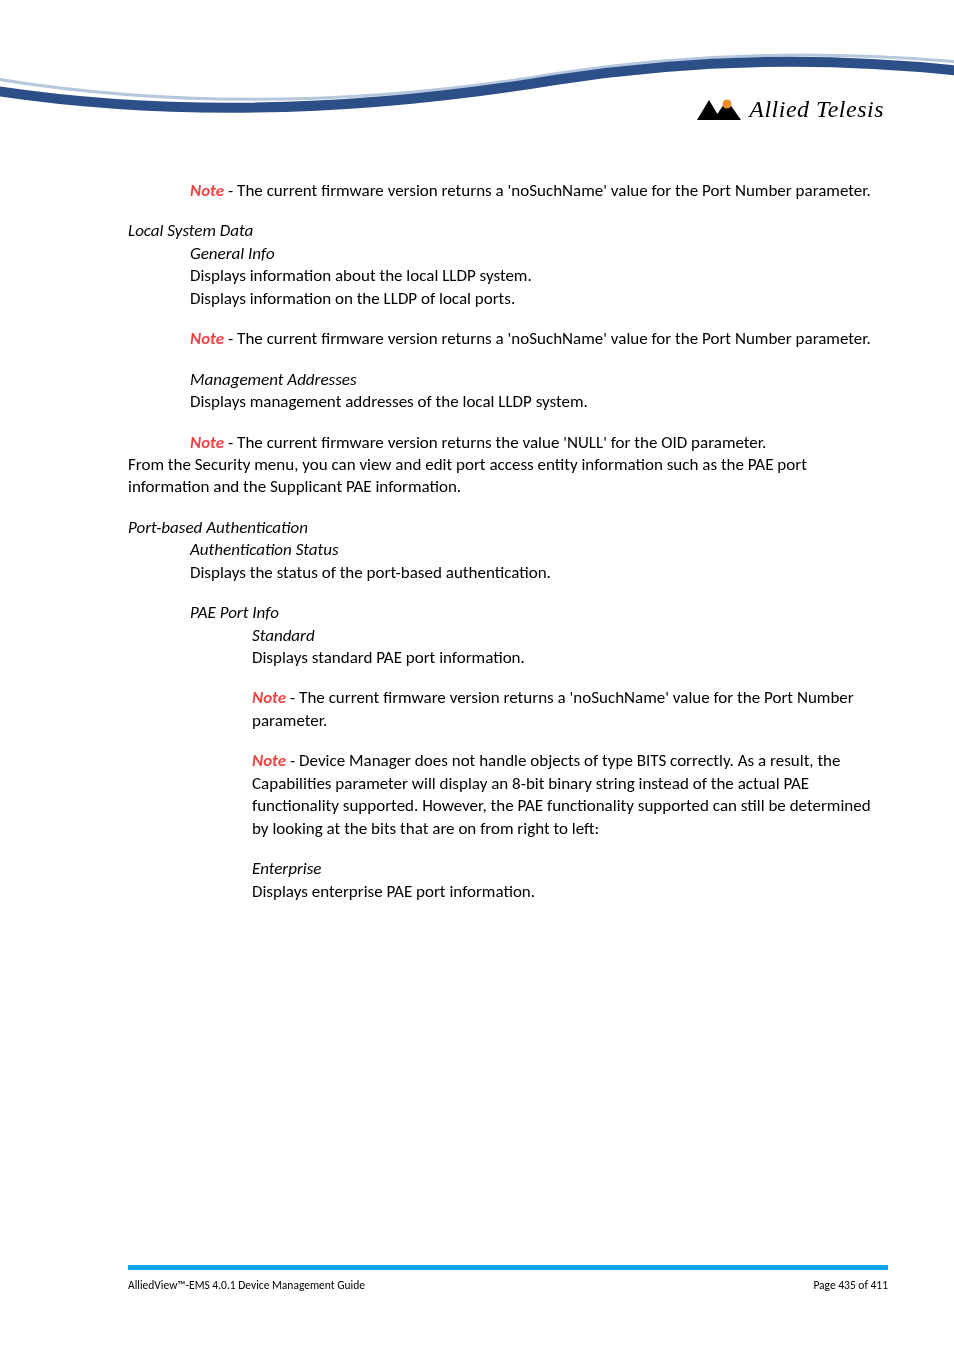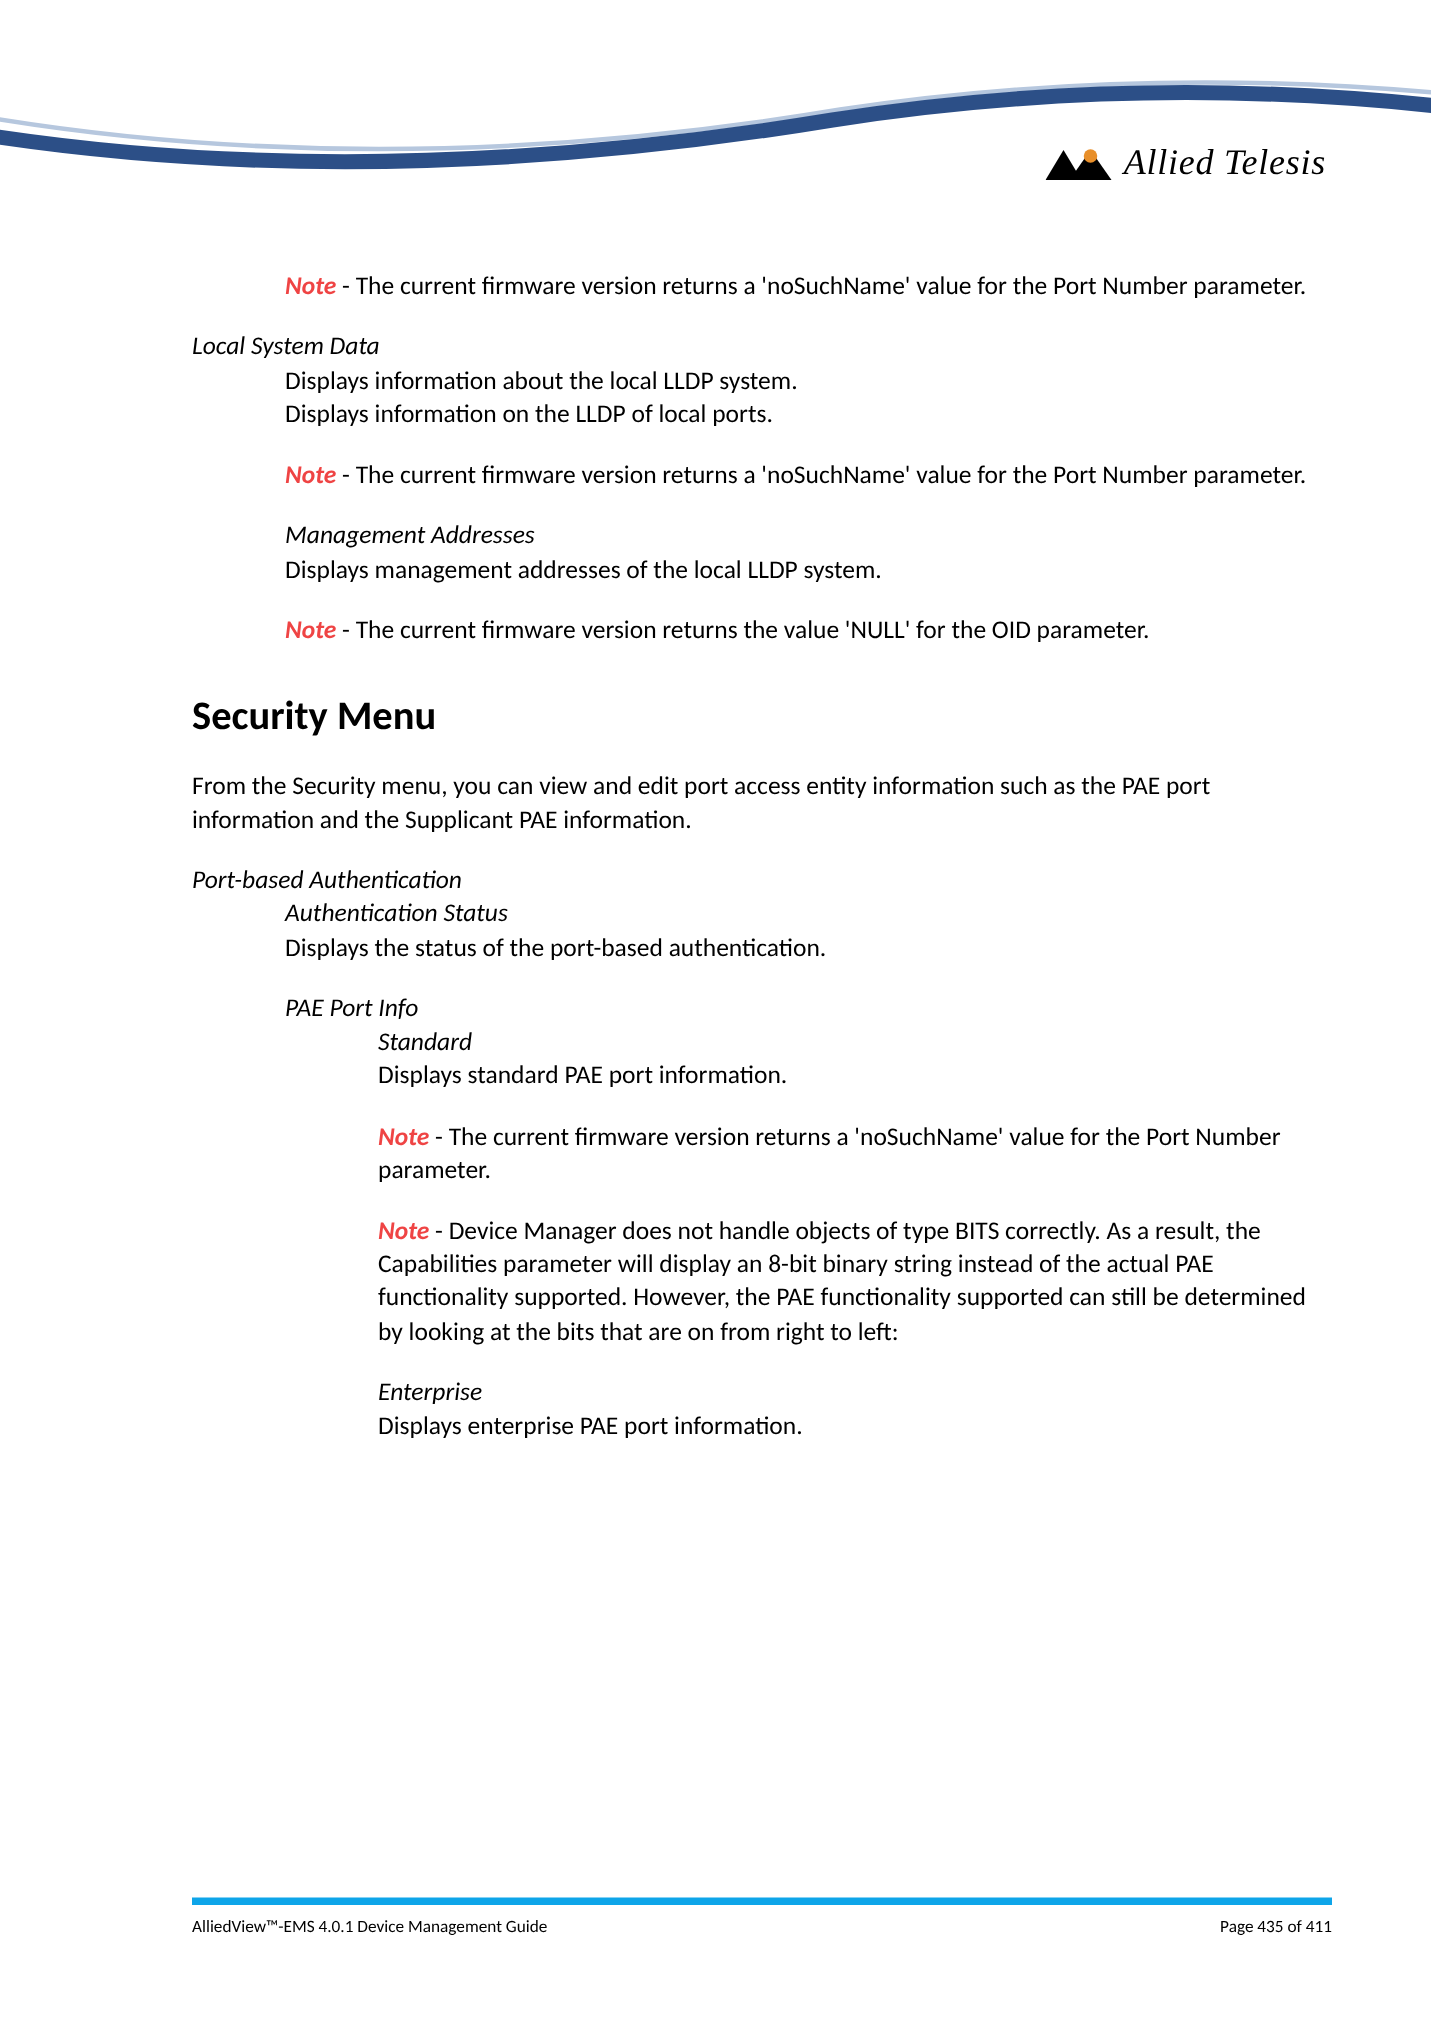--- a/index.html
+++ b/index.html
@@ -92,30 +92,30 @@
   </svg>
   <span class="logo-text">Allied Telesis</span>
 </div>
 
 <div class="content">
 
   <p class="indent1"><span class="note-label">Note</span><span> - The current firmware version returns a 'noSuchName' value for the Port Number parameter.</span></p>
 
   <p class="section-label-italic mt-para">Local System Data</p>
 
+  <p class="indent1 section-label-italic">General Info</p>
   <p class="indent1">Displays information about the local LLDP system.</p>
 
   <p class="indent1">Displays information on the LLDP of local ports.</p>
   <p class="indent1 mt-para"><span class="note-label">Note</span><span> - The current firmware version returns a 'noSuchName' value for the Port Number parameter.</span></p>
 
   <p class="indent1 section-label-italic mt-para">Management Addresses</p>
   <p class="indent1">Displays management addresses of the local LLDP system.</p>
   <p class="indent1 mt-para"><span class="note-label">Note</span><span> - The current firmware version returns the value 'NULL' for the OID parameter.</span></p>
 
-  <h2 class="h2">Security Menu</h2>
 
   <p>From the Security menu, you can view and edit port access entity information such as the PAE port information and the Supplicant PAE information.</p>
 
   <p class="section-label-italic mt-para">Port-based Authentication</p>
 
   <p class="indent1 section-label-italic">Authentication Status</p>
   <p class="indent1">Displays the status of the port-based authentication.</p>
 
   <p class="indent1 section-label-italic mt-para">PAE Port Info</p>
 

